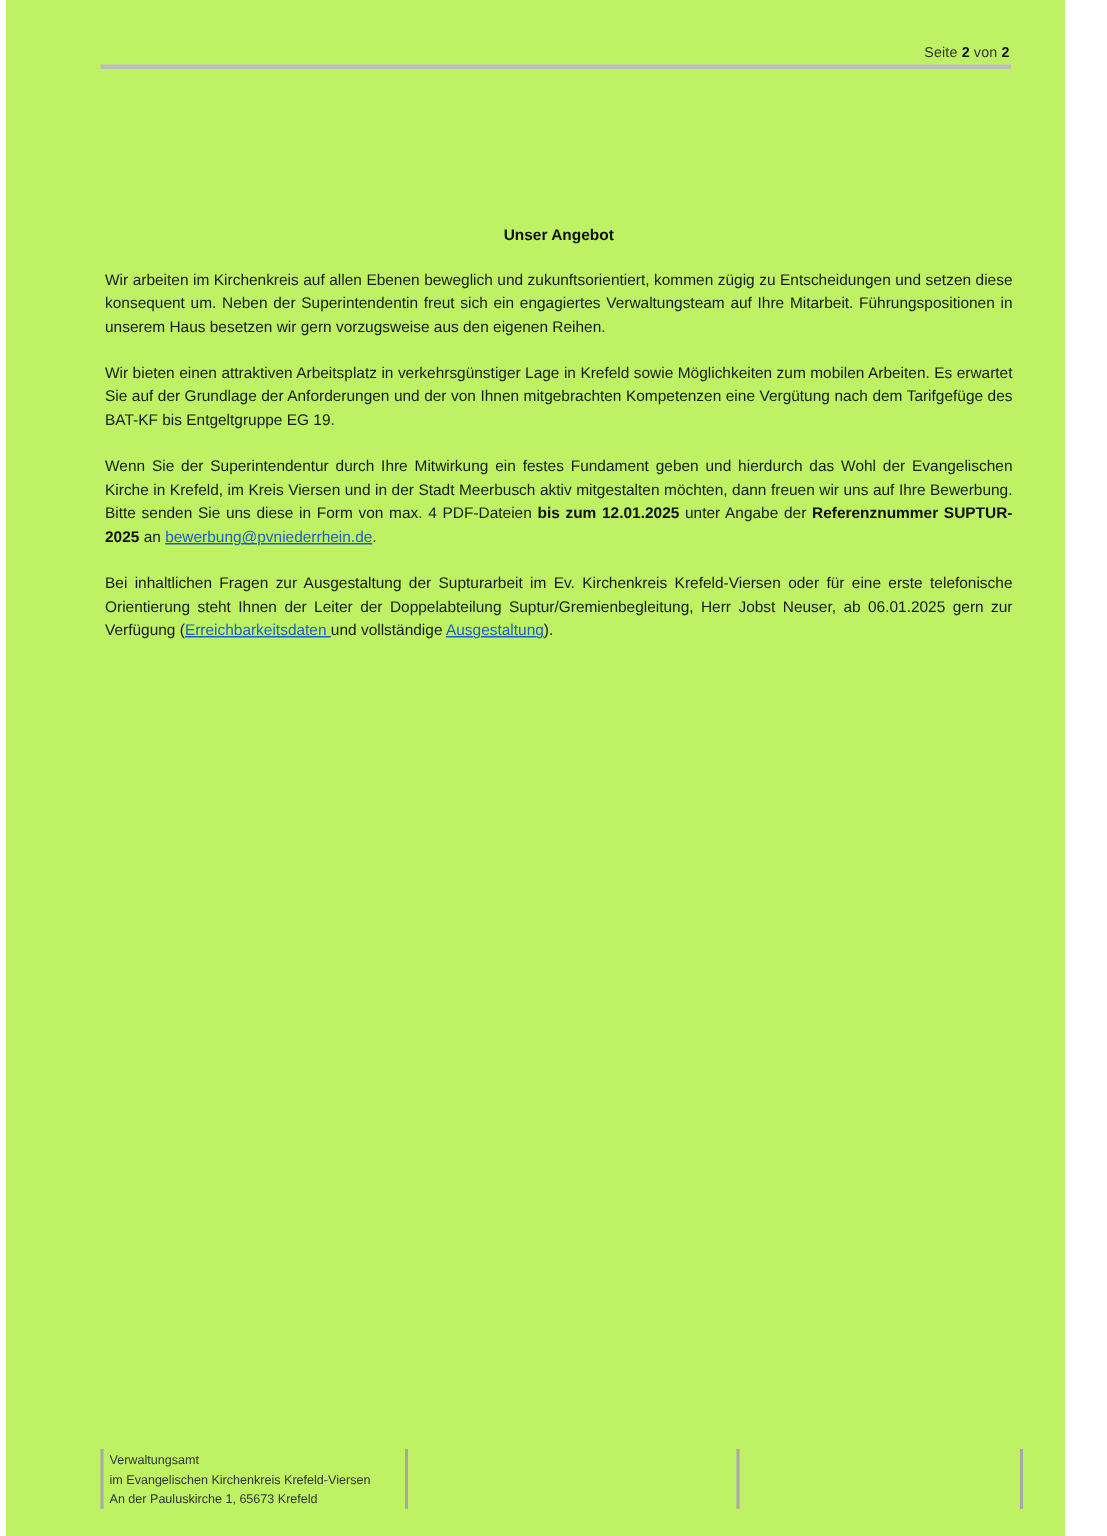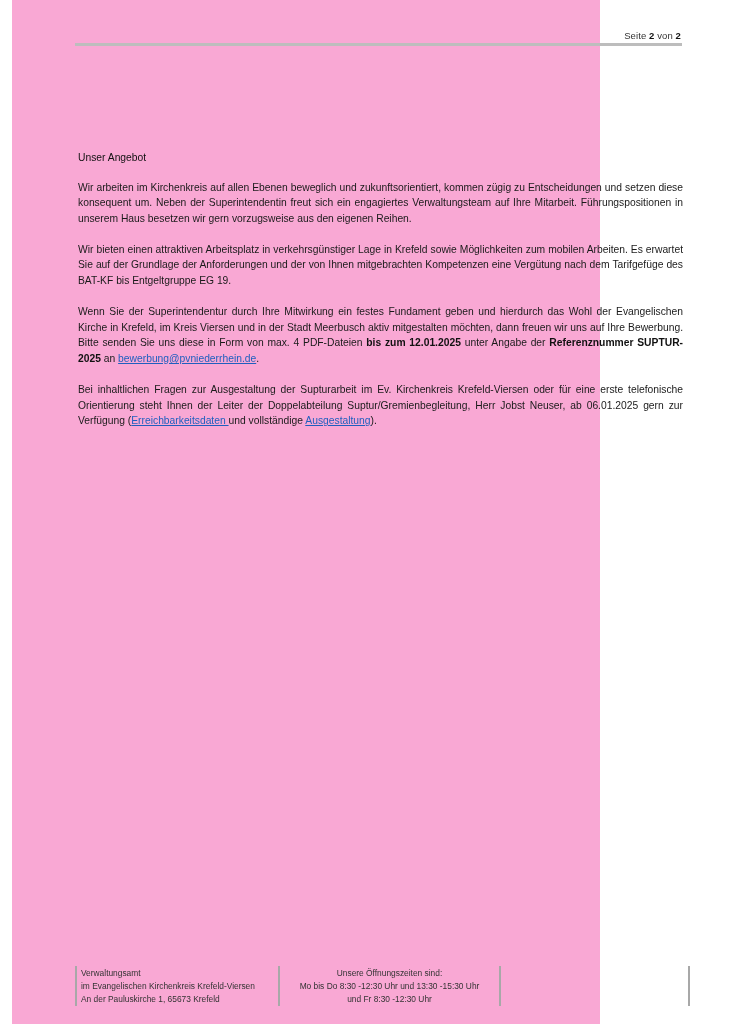--- a/index.html
+++ b/index.html
@@ -1,26 +1,26 @@
 <!DOCTYPE html>
 <html><head>
 <meta charset="utf-8">
 <style>
   html, body { margin: 0; padding: 0; background: #ffffff; }
   body { width: 738px; height: 1024px; position: relative; overflow: hidden;
          font-family: "Liberation Sans", sans-serif; color: #1a1a1a; }
-  .page { position: absolute; left: 12px; top: 0; width: 588px; height: 1024px; background: #f9a8d4; }
+  .page { position: absolute; left: 4px; top: 0; width: 706px; height: 1024px; background: #bef264; }
 
   .header { position: absolute; left: 63px; top: 28px; width: 607px; height: 18px; }
   .header .pageno { position: absolute; right: 1px; top: 2px; font-size: 9.5px; color: #333; letter-spacing: 0.1px; }
   .header .pageno b { font-weight: bold; color: #111; }
   .header .rule { position: absolute; left: 0; right: 0; top: 15px; height: 3px; background: #bdbdbd; }
 
   .content { position: absolute; left: 66px; top: 150px; width: 605px; font-size: 10.3px; line-height: 15.6px; }
-  .content h2 { font-size: 10.3px; font-weight: normal; margin: 0 0 14px 0; line-height: 15.6px; color: #111; }
+  .content h2 { font-size: 10.3px; font-weight: bold; margin: 0 0 14px 0; line-height: 15.6px; color: #111; text-align: center; }
   .content p { margin: 0 0 15.5px 0; text-align: justify; }
   .content b { font-weight: bold; color: #111; }
   .content a { color: #1f5fbf; text-decoration: underline; }
 
   .footer { position: absolute; left: 63px; top: 966px; width: 616px; height: 40px; font-size: 8.4px; line-height: 13px; color: #333; }
   .fcol { position: absolute; top: 0; height: 40px; }
   .fcol .txt { position: absolute; top: 1px; white-space: nowrap; }
   .vbar { position: absolute; top: 0; width: 2px; height: 40px; background: #a8a8a8; }
   .fcol.c2 .txt { text-align: center; width: 100%; }
   .iban-row span.k { display: inline-block; width: 36px; }
@@ -55,24 +55,17 @@
   <div class="footer">
     <div class="vbar" style="left:0;"></div>
     <div class="fcol c1" style="left:6px; width:195px;">
       <div class="txt">
         <div>Verwaltungsamt</div>
         <div>im Evangelischen Kirchenkreis Krefeld-Viersen</div>
         <div>An der Pauluskirche 1, 65673 Krefeld</div>
       </div>
     </div>
     <div class="vbar" style="left:203px;"></div>
-    <div class="fcol c2" style="left:207px; width:215px;">
-      <div class="txt">
-        <div>Unsere Öffnungszeiten sind:</div>
-        <div>Mo bis Do 8:30 -12:30 Uhr und 13:30 -15:30 Uhr</div>
-        <div>und Fr 8:30 -12:30 Uhr</div>
-      </div>
-    </div>
     <div class="vbar" style="left:424px;"></div>
     <div class="vbar" style="left:613px;"></div>
   </div>
 
 </div>
 
 </body></html>

